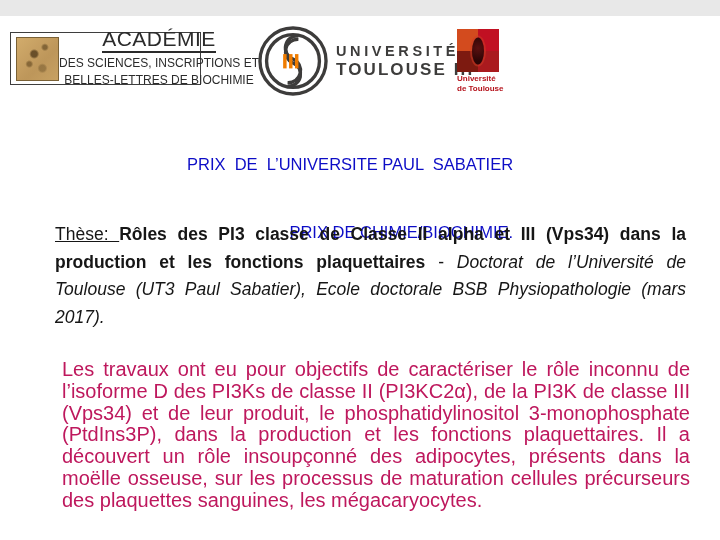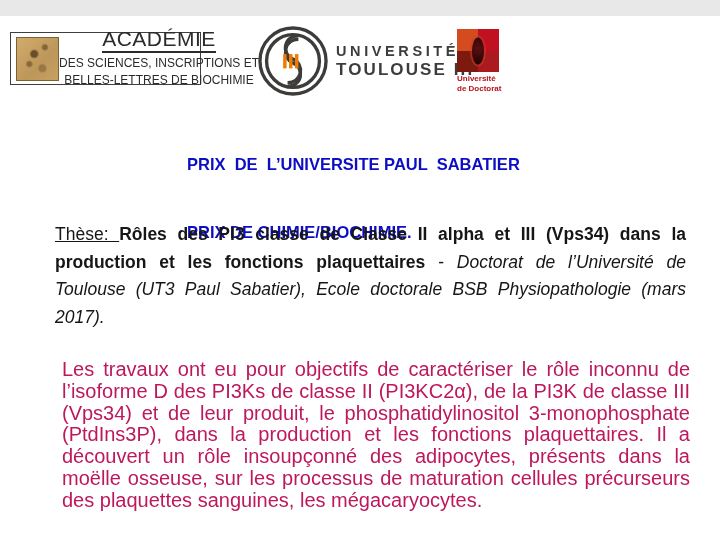--- a/index.html
+++ b/index.html
@@ -44,22 +44,22 @@
   .q-bl{background:#7d1a10;}
   .q-br{background:#aa1a1e;}
   .utfed-emblem{
     position:absolute;left:50%;top:50%;width:12px;height:27px;transform:translate(-50%,-50%);
     border-radius:50%;background:radial-gradient(circle at 50% 40%,#5a1010,#2a0505 75%);
     box-shadow:0 0 0 2px rgba(205,60,38,.55);
   }
   .utfed-cap{font-size:8px;font-weight:bold;color:#b5121b;line-height:1.2;margin-top:2px;white-space:nowrap;}
   
   .prize-title{
-    position:absolute;left:187px;top:92px;color:#0d0dc6;font-weight:bold;
-    font-size:16.5px;line-height:22.5px;white-space:pre;
+    position:absolute;left:187px;top:92px;color:#0d0dc6;font-weight:normal;
+    font-size:16.5px;line-height:22.5px;white-space:pre;text-align:right;
   }
   .laureate-line{
     position:absolute;left:57px;top:175px;color:#161616;font-weight:bold;font-size:17.5px;
   }
   .thesis-par{
     position:absolute;left:55px;top:205px;width:631px;color:#161616;
     font-size:17.5px;line-height:27.6px;text-align:justify;
   }
   .thesis-label{font-weight:normal;text-decoration:underline;}
   .thesis-bold{font-weight:bold;}
@@ -103,21 +103,21 @@
 
   <div class="utfed">
     <div class="utfed-square">
       <div class="q-tl"></div>
       <div class="q-tr"></div>
       <div class="q-bl"></div>
       <div class="q-br"></div>
       <div class="utfed-emblem"></div>
     </div>
     <div class="utfed-cap">Université</div>
-    <div class="utfed-cap" style="margin-top:0;">de Doctorat</div>
+    <div class="utfed-cap" style="margin-top:0;">de Toulouse</div>
   </div>
 
   <div class="prize-title">
     <div>PRIX  DE  L’UNIVERSITE PAUL  SABATIER</div>
     <div>PRIX DE CHIMIE/BIOCHIMIE.</div>
   </div>
 
 
   <div class="thesis-par"><span class="thesis-label">Thèse: </span><span class="thesis-bold">Rôles des PI3 classe de Classe II alpha et III (Vps34) dans la production et les fonctions plaquettaires</span><span> - </span><span class="thesis-details">Doctorat de l’Université de Toulouse (UT3 Paul Sabatier), Ecole doctorale BSB Physiopathologie (mars 2017).</span></div>
 

